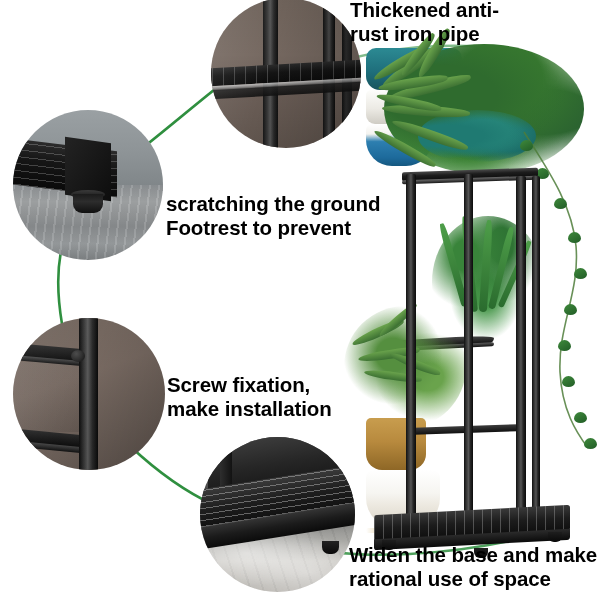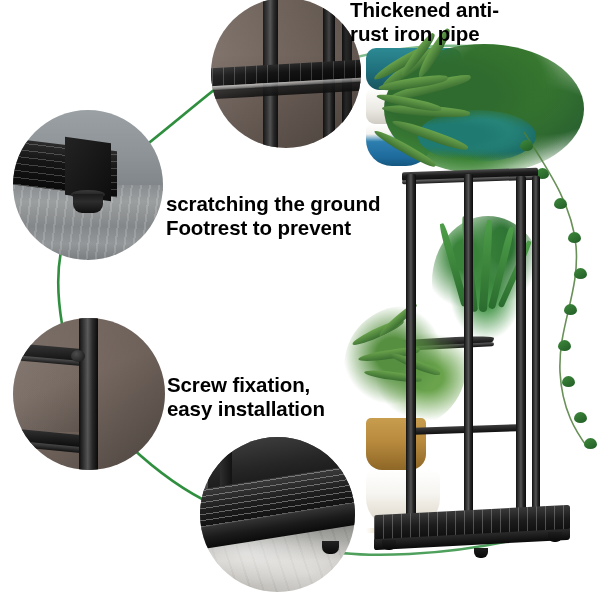--- a/index.html
+++ b/index.html
@@ -302,23 +302,27 @@
     <div>rust iron pipe</div>
   </div>
 
   <div id="t2" class="label">
     <div>scratching the ground</div>
     <div>Footrest to prevent</div>
   </div>
 
   <div id="t3" class="label">
     <div>Screw fixation,</div>
-    <div>easy installation</div>
-  </div>
-
+    <div>make installation</div>
+  </div>
+
+  <div id="t4" class="label">
+    <div>Widen the base and make</div>
+    <div>rational use of space</div>
+  </div>
 
   <div id="product">
     <div class="pimg">
 
       <div id="top-bush" class="leafblob"></div>
       <div id="teal-leaves" class="leafblob"></div>
       <div id="teal-pot"></div>
 
       <div id="vine">
         <svg width="86" height="330" viewBox="0 0 86 330">

